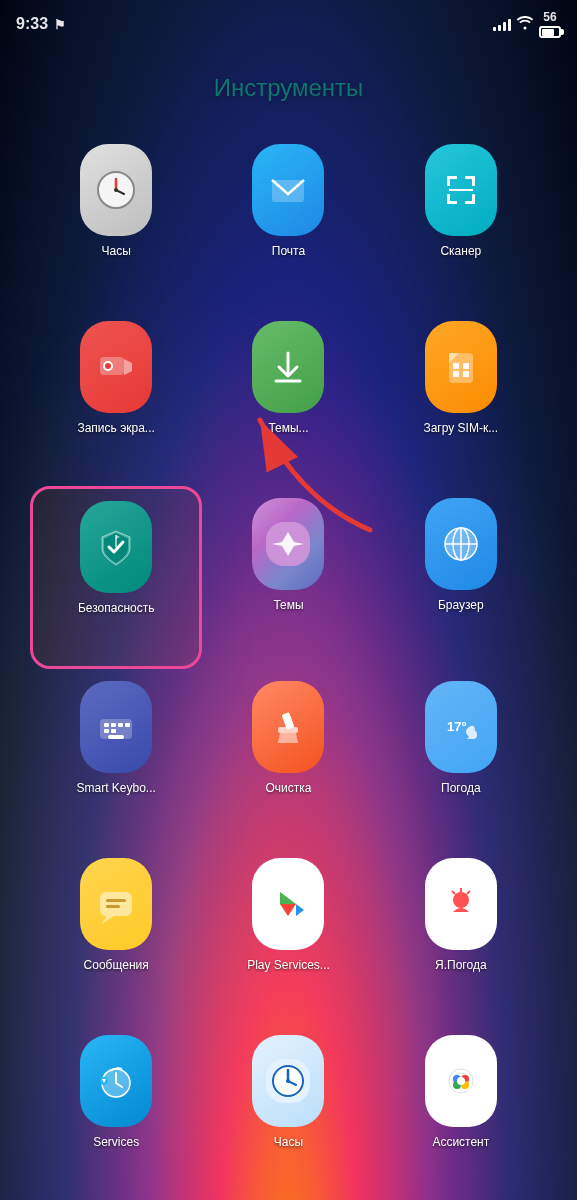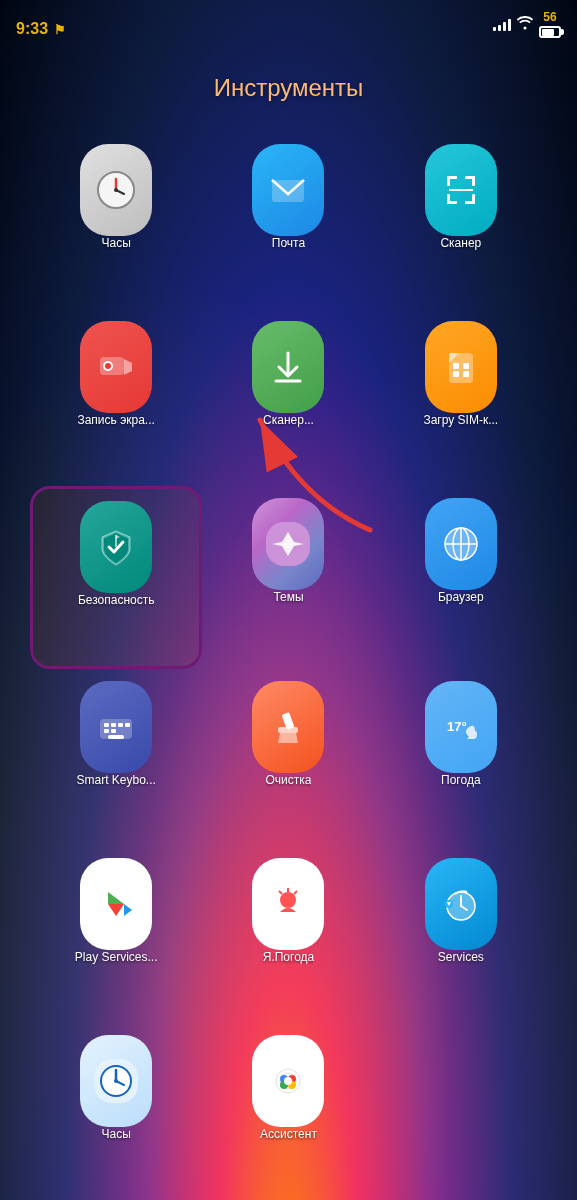--- a/index.html
+++ b/index.html
@@ -37,24 +37,24 @@
       z-index: 1;
       width: 577px;
       height: 1200px;
       display: flex;
       flex-direction: column;
     }
 
     
     .status-bar {
       display: flex;
-      align-items: flex-end;
+      align-items: center;
       justify-content: space-between;
       padding: 10px 16px 6px;
-      color: #eab308;
+      color: #e5e5e5;
       font-size: 15px;
       font-weight: 600;
       gap: 24px;
     }
 
     .status-left {
       display: flex;
       align-items: center;
       gap: 6px;
     }
@@ -121,21 +121,21 @@
       background: white;
       height: 7px;
       width: 12px;
       border-radius: 1px;
       margin: 1px;
     }
 
     
     .page-title {
       text-align: center;
-      color: #fdba74;
+      color: #0f766e;
       font-size: 24px;
       font-weight: 400;
       margin-top: 30px;
       margin-bottom: 30px;
       text-shadow: 0 1px 4px rgba(0,0,0,0.4);
     }
 
     
     .app-grid {
       display: grid;
@@ -148,33 +148,33 @@
     .app-item {
       display: flex;
       flex-direction: column;
       align-items: center;
       padding: 12px 8px;
       cursor: pointer;
       position: relative;
     }
 
     .app-item.highlighted {
-      border: 3px solid #701a75;
+      border: 3px solid #ec4899;
       border-radius: 20px;
       background: rgba(255, 107, 0, 0.08);
     }
 
     .app-icon {
       width: 72px;
       height: 92px;
       border-radius: 28px;
       display: flex;
       align-items: center;
       justify-content: center;
-      margin-bottom: 0;
+      margin-bottom: 8px;
       position: relative;
       overflow: hidden;
     }
 
     .app-label {
       color: white;
       font-size: 12px;
       text-align: center;
       text-shadow: 0 1px 3px rgba(0,0,0,0.7);
       max-width: 90px;
@@ -359,21 +359,21 @@
     </div>
 
     <div class="app-item">
       <div class="app-icon icon-download">
         <svg viewBox="0 0 44 44" fill="none">
           <polyline points="22,8 22,28" stroke="white" stroke-width="3" stroke-linecap="round"></polyline>
           <polyline points="13,22 22,31 31,22" stroke="white" stroke-width="3" fill="none" stroke-linecap="round" stroke-linejoin="round"></polyline>
           <line x1="10" y1="36" x2="34" y2="36" stroke="white" stroke-width="3" stroke-linecap="round"></line>
         </svg>
       </div>
-      <span class="app-label">Сканер...</span>
+      <span class="app-label">Темы...</span>
     </div>
 
     <div class="app-item">
       <div class="app-icon icon-sim">
         <svg viewBox="0 0 44 44" fill="none">
           <rect x="10" y="8" width="24" height="30" rx="4" fill="rgba(255,255,255,0.35)"></rect>
           <rect x="14" y="18" width="6" height="6" rx="1" fill="white"></rect>
           <rect x="24" y="18" width="6" height="6" rx="1" fill="white"></rect>
           <rect x="14" y="26" width="6" height="6" rx="1" fill="white"></rect>
           <rect x="24" y="26" width="6" height="6" rx="1" fill="white"></rect>
@@ -455,20 +455,31 @@
     <div class="app-item">
       <div class="app-icon icon-weather">
         <svg viewBox="0 0 44 44" fill="none">
           <text x="8" y="26" font-size="13" fill="white" font-weight="bold">17°</text>
           <path d="M30 32 Q24 26 30 22 Q36 18 36 26 Q38 26 38 30 Q38 34 34 34 L28 34" fill="white" opacity="0.8"></path>
         </svg>
       </div>
       <span class="app-label">Погода</span>
     </div>
 
+    <div class="app-item">
+      <div class="app-icon icon-messages">
+        <svg viewBox="0 0 44 44" fill="none">
+          <rect x="6" y="10" width="32" height="24" rx="6" fill="rgba(255,255,255,0.5)"></rect>
+          <polygon points="12,34 8,42 20,34" fill="rgba(255,255,255,0.5)"></polygon>
+          <rect x="12" y="17" width="20" height="3" rx="1.5" fill="rgba(180,120,0,0.7)"></rect>
+          <rect x="12" y="23" width="14" height="3" rx="1.5" fill="rgba(180,120,0,0.7)"></rect>
+        </svg>
+      </div>
+      <span class="app-label">Сообщения</span>
+    </div>
 
     <div class="app-item">
       <div class="app-icon icon-play">
         <svg viewBox="0 0 44 44" fill="none">
           <rect width="44" height="44" rx="18" fill="white"></rect>
           <polygon points="14,10 30,22 14,22" fill="#4caf50"></polygon>
           <polygon points="14,22 30,22 22,34" fill="#f44336"></polygon>
           <polygon points="30,22 38,28 30,34" fill="#2196f3"></polygon>
         </svg>
       </div>

